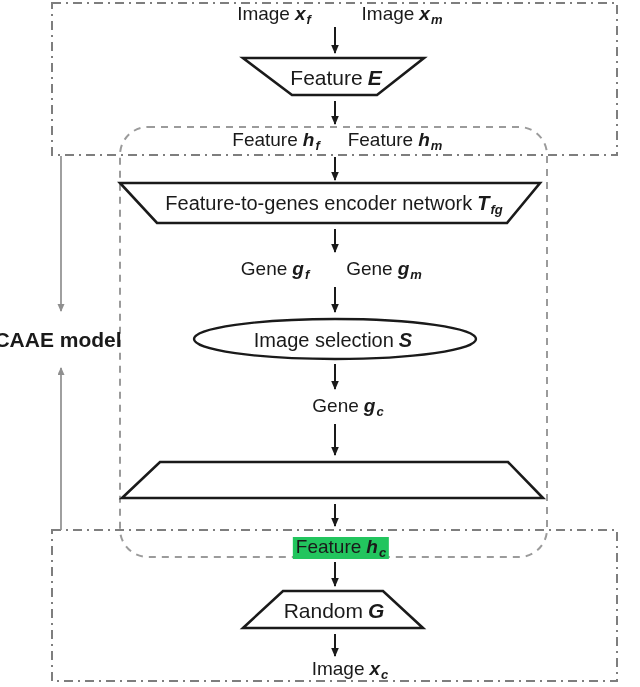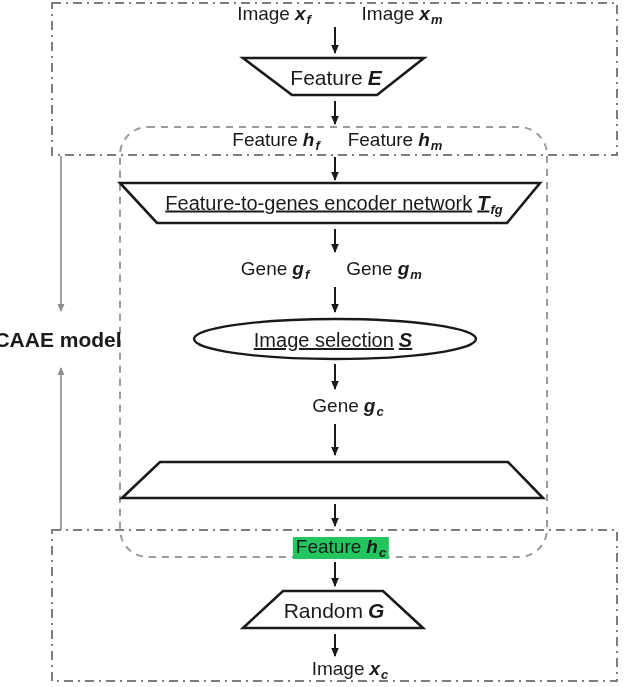--- a/index.html
+++ b/index.html
@@ -23,21 +23,21 @@
   .span-line{stroke:var(--caae_line,#8f8f8f);stroke-width:1.7;fill:none;}
 
   
   .lbl{
     position:absolute;transform:translate(-50%,-50%);
     white-space:nowrap;font-size:19px;line-height:1;color:var(--ink,#1a1a1a);
   }
   .lbl .v{font-weight:bold;font-style:italic;margin-left:5px;}
   .lbl sub.v{font-size:13px;margin-left:1px;vertical-align:-4px;}
   .lbl.shape-lbl{font-size:21px;}
-  .lbl.long-lbl{font-size:20px;text-decoration:underline;}
+  .lbl.long-lbl{font-size:20px;}
   .lbl.bg{background:#22c55e;padding:0 3px;}
   .region-lbl{
     position:absolute;transform:translate(-50%,-50%);
     white-space:nowrap;font-weight:bold;font-size:21px;color:var(--ink,#1a1a1a);
   }
 </style>
 </head>
 <body>
 
 <div class="canvas" style="--ink: #1a1a1a; --frame: #7e7e7e; --dna_border: #9b9b9b; --caae_line: #8f8f8f; --shape_fill: #ffffff;">

